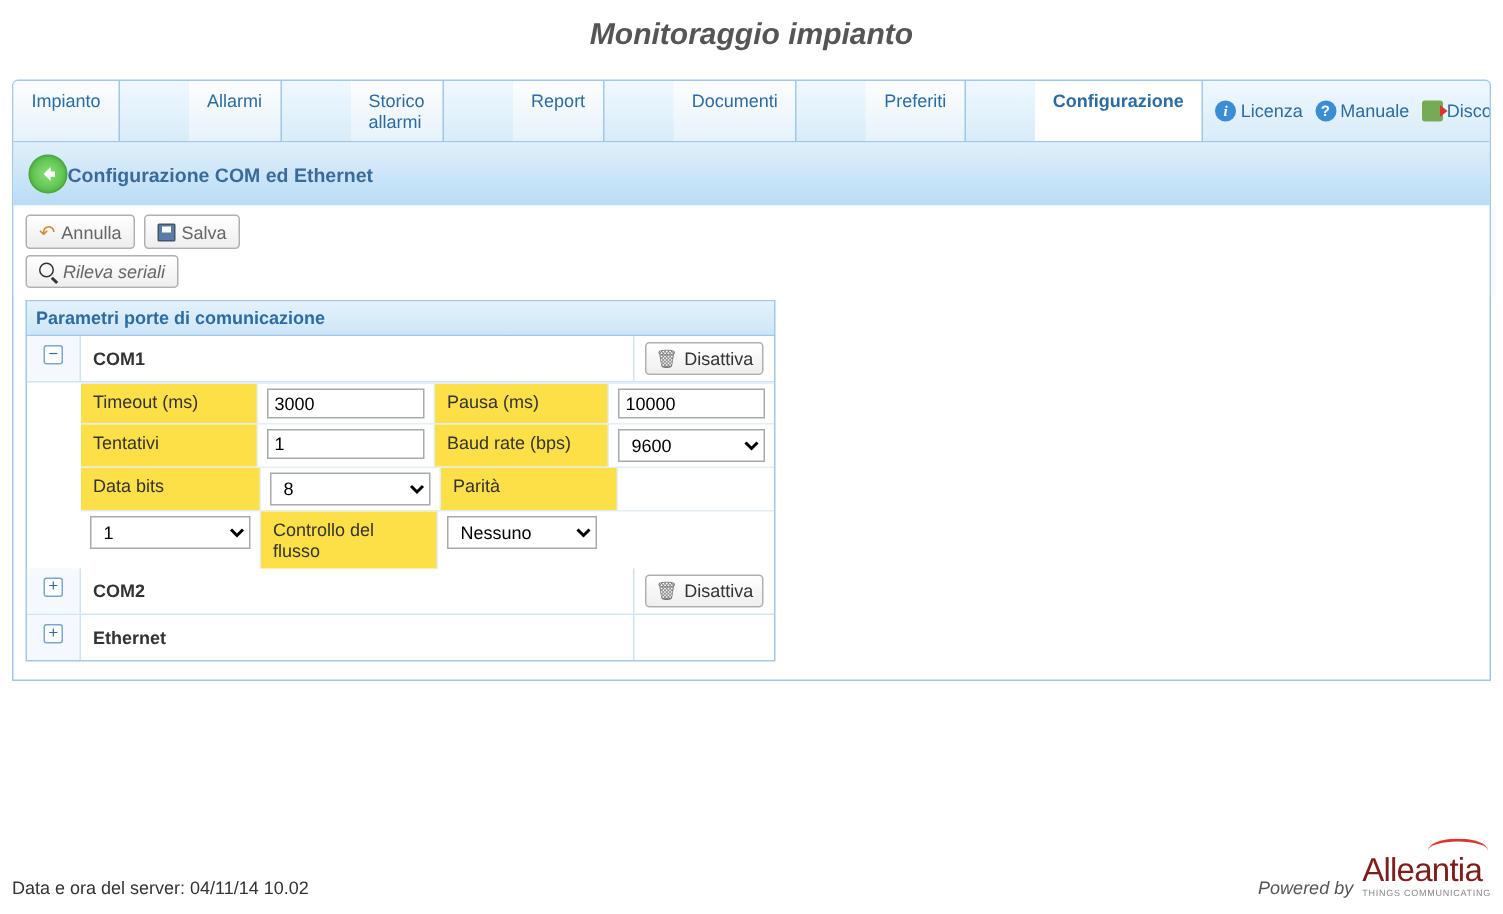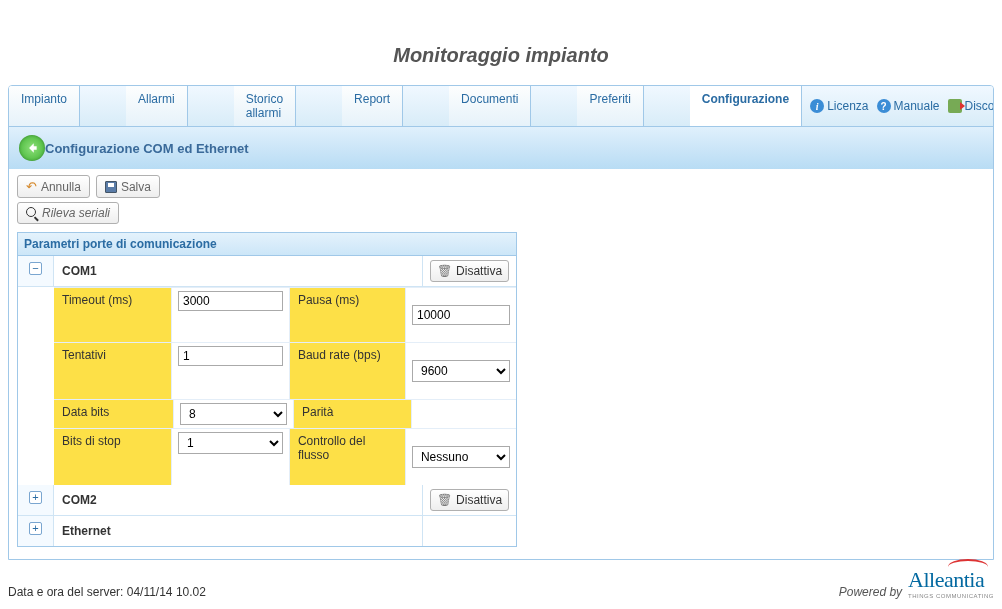--- a/index.html
+++ b/index.html
@@ -1,18 +1,18 @@
 <!DOCTYPE html>
 <html><head>
   <meta charset="utf-8">
   <style>
     * { box-sizing: border-box; margin: 0; padding: 0; }
     body { font-family: Arial, sans-serif; font-size: 12px; color: #333; background: #fff; width: 1002px; height: 609px; position: relative; }
     
-    .page-title { text-align: center; font-size: 20px; font-style: italic; font-weight: bold; color: #555; padding: 12px 0 18px; margin-top: 32px; }
+    .page-title { text-align: center; font-size: 20px; font-style: italic; font-weight: bold; color: #555; padding: 12px 0 18px; }
     
     .container { border: 1px solid #a0c8e8; margin: 0 8px; border-radius: 4px 4px 0 0; overflow: hidden; }
     
     .tab-bar { display: flex; background: linear-gradient(#f0f8ff, #d8ecf8); border-bottom: 1px solid #a0c8e8; }
     .tab-bar .tabs { display: flex; flex: 1; gap: 46px; }
     .tab { padding: 6px 12px; border-right: 1px solid #a0c8e8; color: #2b6ca3; cursor: pointer; background: linear-gradient(#fdfefe, #e6f2fa); }
     .tab.active { background: #fff; font-weight: bold; }
     .tab-bar .rightlinks { display: flex; align-items: center; gap: 8px; padding: 0 8px; }
     .rlink { display: flex; align-items: center; gap: 3px; color: #2b6ca3; cursor: pointer; }
     .flag { width: 16px; height: 11px; display: inline-block; }
@@ -50,26 +50,26 @@
     .exp-cell { width:36px; display:flex; align-items:flex-start; justify-content:center; padding:6px 0; background:#f4faff; border-right:1px solid #cfe4f4;}
     .exp-btn { width:13px;height:13px;border:1px solid #7aa6d0;border-radius:2px;background:#fff;color:#2b6ca3;font-size:11px;line-height:10px;text-align:center;cursor:pointer;}
     .name-cell { flex:1; padding:8px 8px; font-weight:bold; display:flex; align-items:center;}
     .action-cell { width:94px; padding:4px; display:flex; align-items:center; justify-content:center; border-left:1px solid #cfe4f4;}
     .btn-sm { border:1px solid #b0b0b0; border-radius:3px; background:linear-gradient(#fff,#eee); padding:3px 6px; display:inline-flex; align-items:center; gap:4px; cursor:pointer;}
     
     .props { padding-left:36px; }
     .prop-row { display:flex; border-top:1px solid #e4eef8;}
     .label-cell { width:120px; padding:5px 8px; background:#fde047; border-right:1px solid #e4eef8;}
     .val-cell { width:120px; padding:3px 6px; border-right:1px solid #e4eef8;}
-    .val-cell2 { width:112px; padding:17px 6px;}
+    .val-cell2 { width:112px; padding:3px 6px;}
     .val-cell input, .val-cell select, .val-cell2 input, .val-cell2 select { width:100%; border:1px solid #aaa; padding:2px 4px; font-size:12px; background:#fff;}
     
     .footer { position:absolute; bottom:10px; left:8px; right:8px; display:flex; justify-content:space-between; align-items:flex-end; font-size:12px; color:#333;}
     .powered { display:flex; align-items:flex-end; gap:6px; font-style:italic; color:#555;}
-    .logo { font-family: Liberation Serif, serif; font-size:22px; font-weight:300; color:#0369a1; letter-spacing:-0.5px; font-style:normal; position:relative; }
+    .logo { font-family: Liberation Sans, sans-serif; font-size:22px; font-weight:300; color:#7f1d1d; letter-spacing:-0.5px; font-style:normal; position:relative; }
     .logo::before { content:''; position:absolute; top:-8px; right:-4px; width:40px; height:8px; border-top:2px solid #d33; border-radius: 20px 20px 0 0 / 8px 8px 0 0;}
     .logo-sub { font-size:6px; color:#888; letter-spacing:0.5px; display:block; text-align:right; font-style:normal;}
   </style>
 </head>
 <body>
 
 <div class="page-title">Monitoraggio impianto</div>
 
 <div class="container">
   <div class="tab-bar">
@@ -153,21 +153,20 @@
         <div class="val-cell"><input value="1" style=""></div>
         <div class="label-cell" style="width:118px">Baud rate (bps)</div>
         <div class="val-cell2"><select><option>9600</option></select></div>
       </div>
       <div class="prop-row">
         <div class="label-cell">Data bits</div>
         <div class="val-cell"><select><option>8</option></select></div>
         <div class="label-cell" style="width:118px">Parità</div>
       </div>
       <div class="prop-row">
-        <div class="label-cell">Bits di stop</div>
         <div class="val-cell"><select><option>1</option></select></div>
         <div class="label-cell" style="width:118px">Controllo del flusso</div>
         <div class="val-cell2"><select><option>Nessuno</option></select></div>
       </div>
     </div>
 
     <div class="row">
       <div class="exp-cell">
           <div class="exp-btn">+</div>
         </div>

